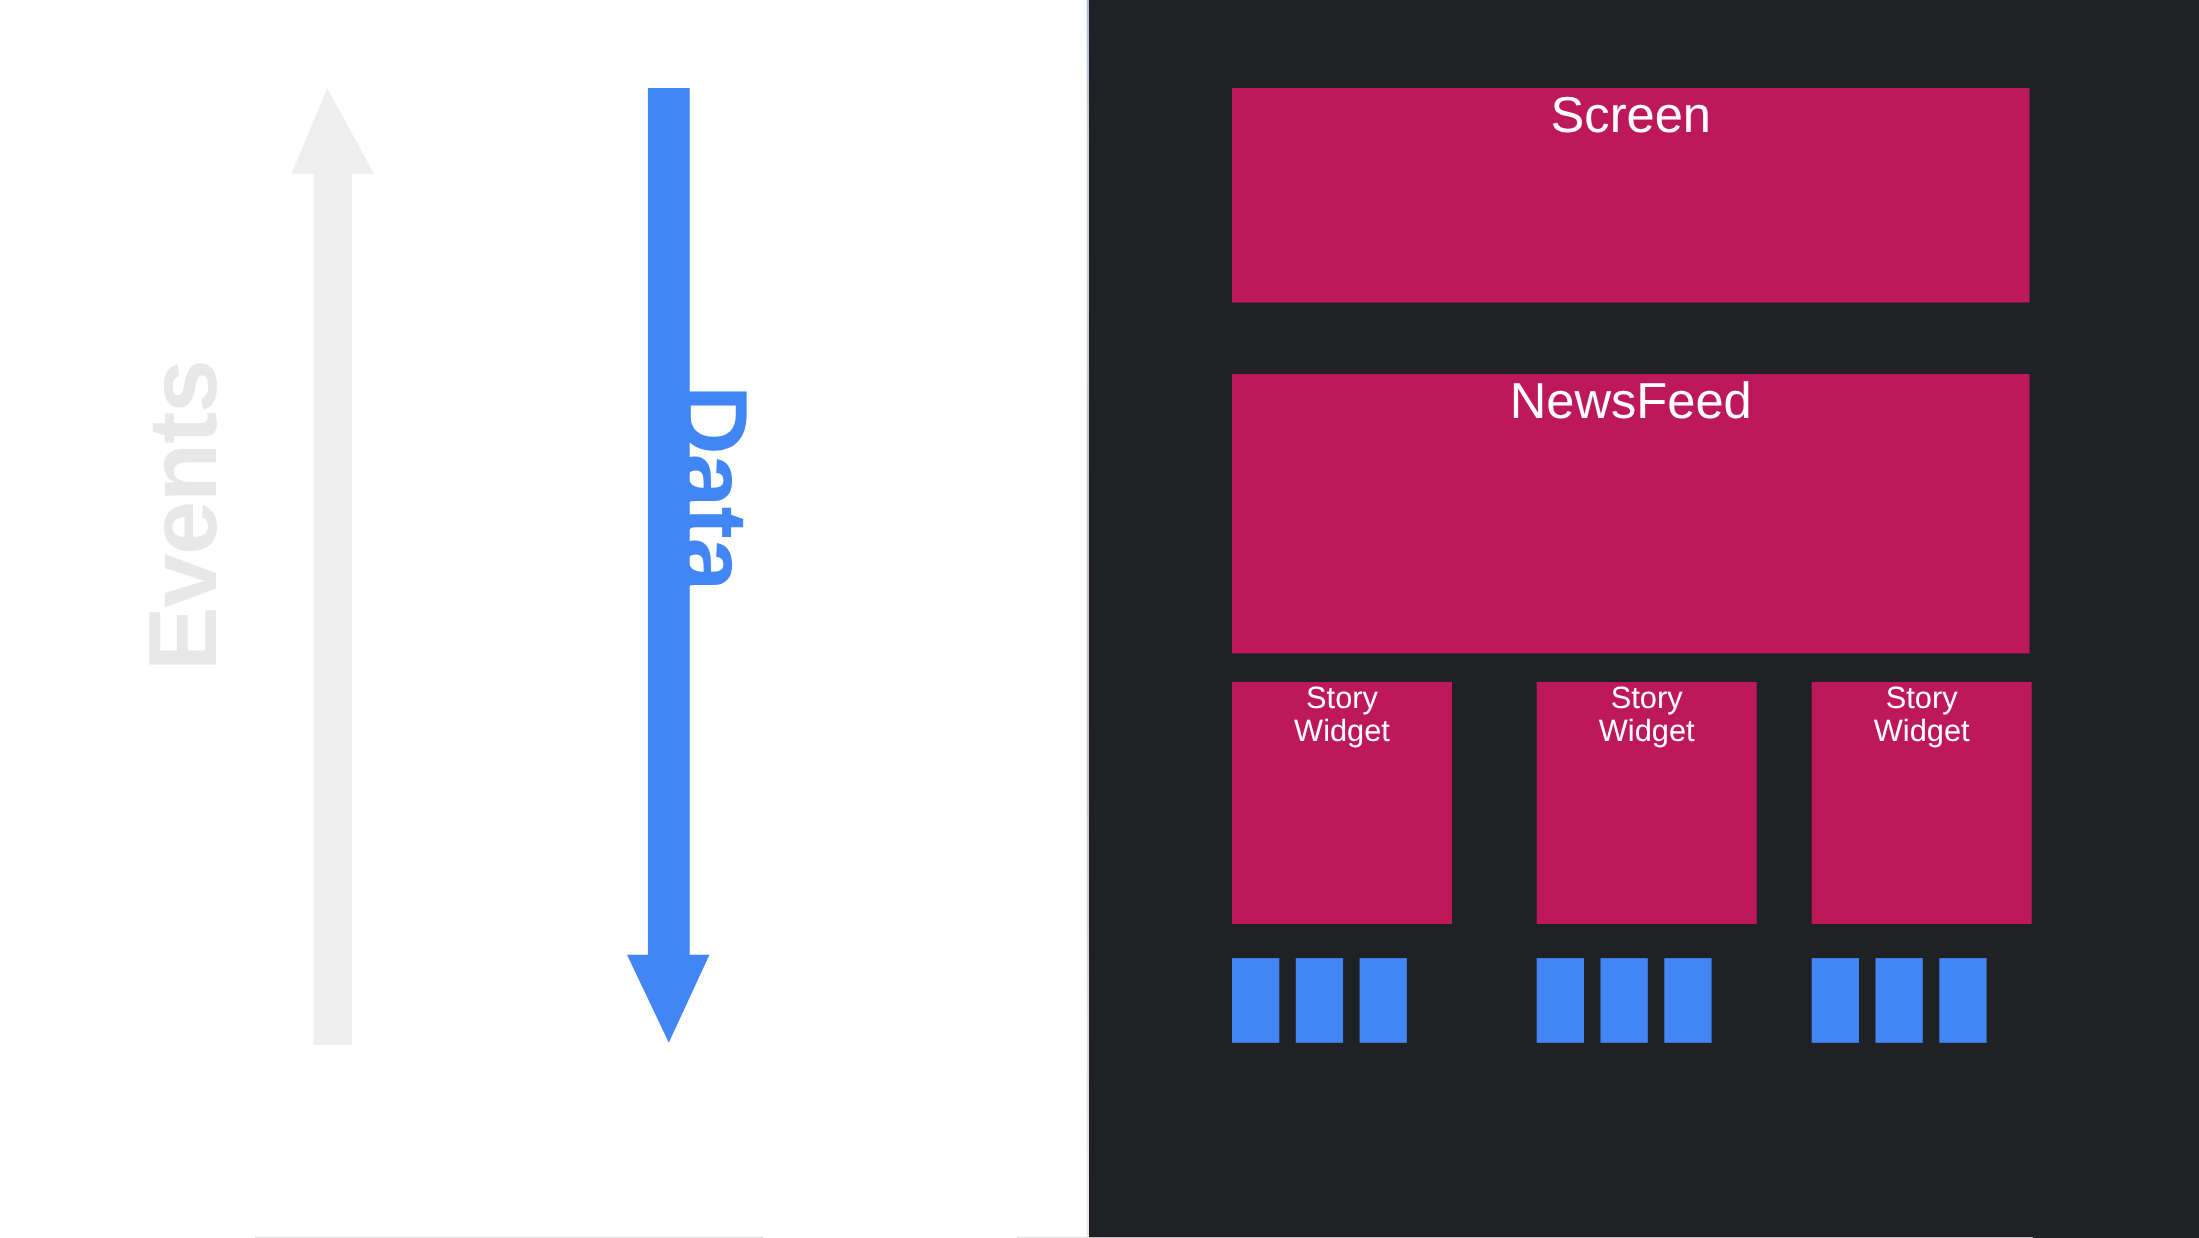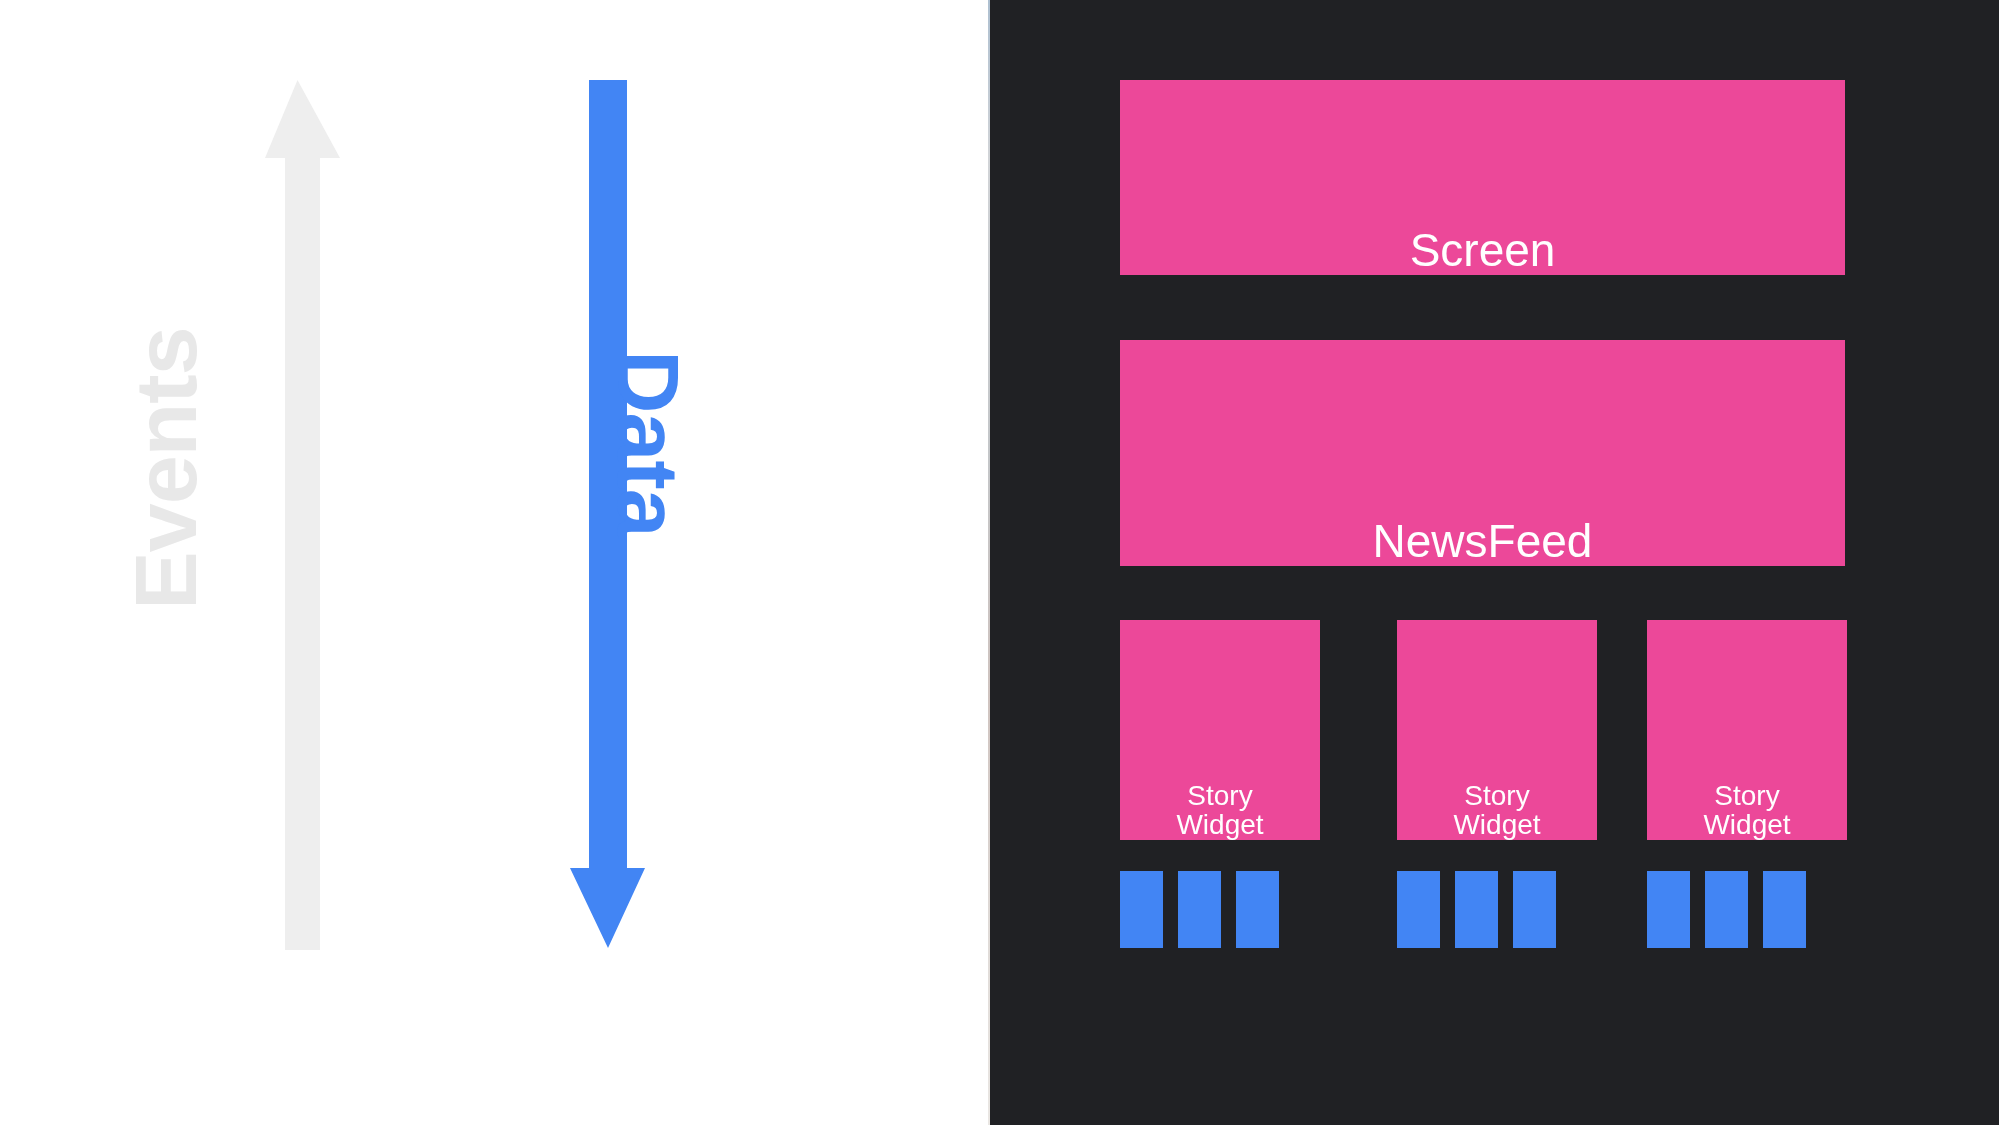--- a/index.html
+++ b/index.html
@@ -68,33 +68,33 @@
   
   #right-panel {
     position: absolute;
     left: 990px; top: 0;
     width: 1009px; height: 1125px;
     background: #202124;
   }
 
   .node-box {
     position: absolute;
-    background: #ec4899;
+    background: #be185d;
     display: flex;
-    align-items: flex-end;
+    align-items: flex-start;
     justify-content: center;
     color: #ffffff;
     text-align: center;
     line-height: 1.06;
     font-size: 46px;
     font-weight: 400;
   }
 
   #screen-box   { left: 130px; top: 80px;  width: 725px; height: 195px; }
-  #newsfeed-box { left: 130px; top: 340px; width: 725px; height: 226px; }
+  #newsfeed-box { left: 130px; top: 340px; width: 725px; height: 254px; }
 
   .story-box {
     position: absolute;
     top: 620px;
     width: 200px;
     height: 220px;
     font-size: 28px;
   }
   #story-box-0 { left: 130px; }
   #story-box-1 { left: 407px; }

